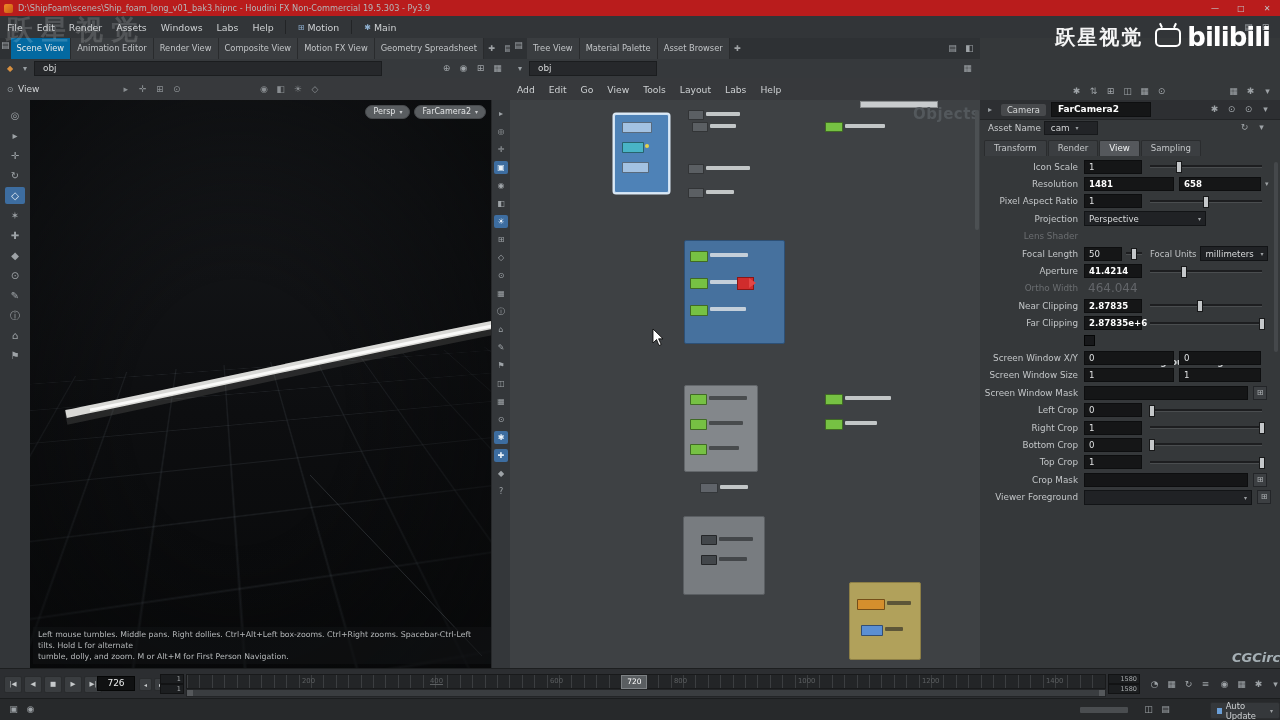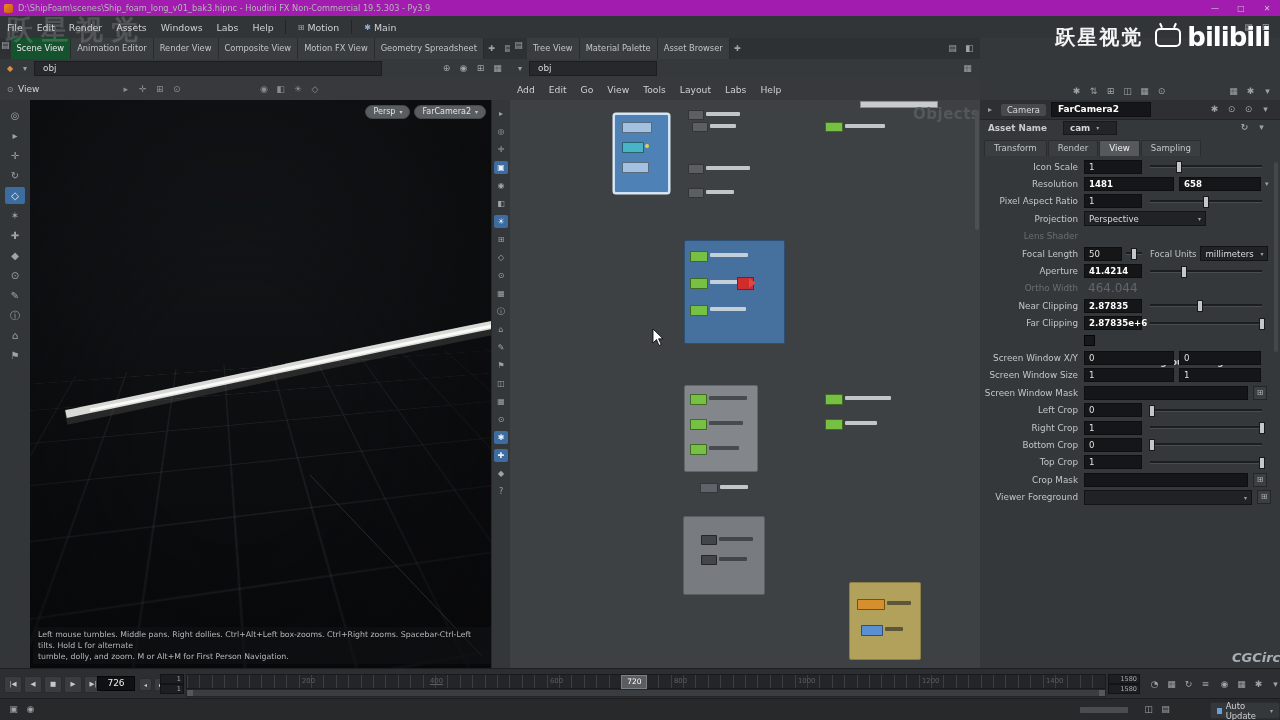--- a/index.html
+++ b/index.html
@@ -1,40 +1,40 @@
 <!DOCTYPE html>
 <html><head>
 <meta charset="utf-8">
 <style>
   html,body{margin:0;padding:0;background:#1b1c1e;}
   #root{position:relative;width:1280px;height:720px;overflow:hidden;background:#333639;
         font-family:"DejaVu Sans","Liberation Sans",sans-serif;color:#c8cacc;font-size:10px;
         -webkit-font-smoothing:antialiased;}
   
-  #titlebar{position:absolute;left:0;top:0;width:1280px;height:16px;background:#a21caf;
+  #titlebar{position:absolute;left:0;top:0;width:1280px;height:16px;background:#b91c1c;
             border-bottom:1px solid #2a2c2e;display:flex;align-items:center;font-size:8.2px;color:#b4b6b8;}
   .appicon{width:9px;height:9px;border-radius:2px;background:linear-gradient(135deg,#f08a2a,#c85a10);margin:0 5px 0 4px;}
   #titlebar .title{flex:1;white-space:nowrap;overflow:hidden;}
   .wbtn{display:inline-block;width:26px;text-align:center;font-size:8px;color:#c2c4c6;}
   
   #menubar{position:absolute;left:0;top:16px;width:1280px;height:22px;background:#323538;
            border-bottom:1px solid #26282a;display:flex;align-items:center;font-size:9.4px;}
   .mitem{padding:0 7px;color:#cdd0d2;}
   .msep{width:1px;height:14px;background:#222426;margin:0 4px;}
   .mbtn{display:flex;align-items:center;gap:3px;padding:0 8px;color:#ced1d3;}
   .mico{color:#8fb0d0;font-size:8px;}
   #menubar-right{margin-left:auto;margin-right:6px;display:flex;}
   
   .pane{position:absolute;top:38px;height:630px;background:#35383a;}
   #left-pane{left:0;width:510px;border-right:1px solid #222426;}
   #net-pane{left:510px;width:470px;border-right:1px solid #222426;}
   #par-pane{left:980px;width:300px;}
   .tabrow{position:absolute;left:0;top:0;right:0;height:21px;background:#2e3134;display:flex;align-items:stretch;overflow:hidden;}
   .tab{padding:0 6px;line-height:21px;font-size:8.3px;color:#c2c5c7;background:#3a3d40;border-right:1px solid #292b2d;white-space:nowrap;}
-  .tab.active{background:#14532d;color:#e7e9ea;}
+  .tab.active{background:#0369a1;color:#e7e9ea;}
   .tab-plus{width:16px;line-height:21px;text-align:center;color:#9ea2a5;font-size:8px;}
   .tabctl{margin-left:auto;display:flex;align-items:center;padding-right:2px;}
   .pathrow{position:absolute;left:0;top:21px;right:0;height:19px;background:#36393c;border-bottom:1px solid #2a2c2e;
            display:flex;align-items:center;padding:0 4px;gap:3px;}
   .pathfield{background:#26282b;border:1px solid #1b1d1f;color:#d6d8d9;font-size:8.8px;height:13px;line-height:13px;padding:0 8px;}
   .pico{color:#9aa0a4;font-size:8px;width:12px;text-align:center;}
   .pright{margin-left:auto;display:flex;}
   
   .vtoolrow{position:absolute;left:0;top:40px;right:0;height:22px;background:#37393c;border-bottom:1px solid #2a2c2e;
             display:flex;align-items:center;padding:0 4px;}
@@ -77,21 +77,21 @@
   #float-edge{position:absolute;left:350px;top:1px;width:76px;height:5px;background:#c9ccce;border:1px solid #8a8d8f;}
   .netscroll{position:absolute;right:1px;top:10px;width:4px;height:120px;background:#4c5053;border-radius:2px;}
   
   #par-toolbar{position:absolute;left:0;top:44px;right:0;height:18px;display:flex;align-items:center;padding-left:88px;}
   #par-toolbar .spacer{flex:1;}
   #par-header{position:absolute;left:0;top:62px;right:0;height:19px;background:#2d2f32;border-bottom:1px solid #222426;
               display:flex;align-items:center;gap:5px;padding:0 4px;}
   .ptype{background:#47494c;border-radius:2px;font-size:8.4px;color:#d8dadb;padding:1px 6px;}
   .pname{background:#151617;border:1px solid #0e0f10;color:#fff;font-size:9px;font-weight:bold;height:13px;line-height:13px;padding:0 6px;min-width:86px;}
   #par-header .tabctl{margin-left:auto;}
-  #par-asset{position:absolute;left:0;top:81px;right:0;height:17px;display:flex;align-items:center;gap:16px;padding:0 8px;font-size:8.8px;font-weight:bold;}
+  #par-asset{position:absolute;left:0;top:81px;right:0;height:17px;display:flex;align-items:center;gap:3px;padding:0 8px;font-size:8.8px;}
   .assetval{background:#222427;border:1px solid #17191b;height:12px;line-height:12px;padding:0 6px;min-width:40px;color:#d4d6d7;display:flex;gap:6px;align-items:center;}
   #par-tabs{position:absolute;left:4px;top:98px;right:0;height:20px;display:flex;align-items:flex-end;}
   .ptab{background:#3b3e41;border:1px solid #2a2c2e;border-bottom:none;color:#c3c6c8;font-size:8.6px;
         height:15px;line-height:15px;padding:0 9px;border-radius:2px 2px 0 0;margin-right:1px;}
   .ptab.active{background:#55585c;color:#f0f2f3;}
   #param-rows{position:absolute;left:0;top:120px;right:0;}
   .prow{display:flex;align-items:center;height:17.4px;padding-right:8px;}
   .plabel{width:98px;text-align:right;padding-right:6px;font-size:8.8px;color:#c3c6c8;white-space:nowrap;flex:none;}
   .plabel.gray{color:#6b6e71;}
   .plabel2{font-size:8.5px;color:#c0c3c5;padding:0 4px;white-space:nowrap;}

